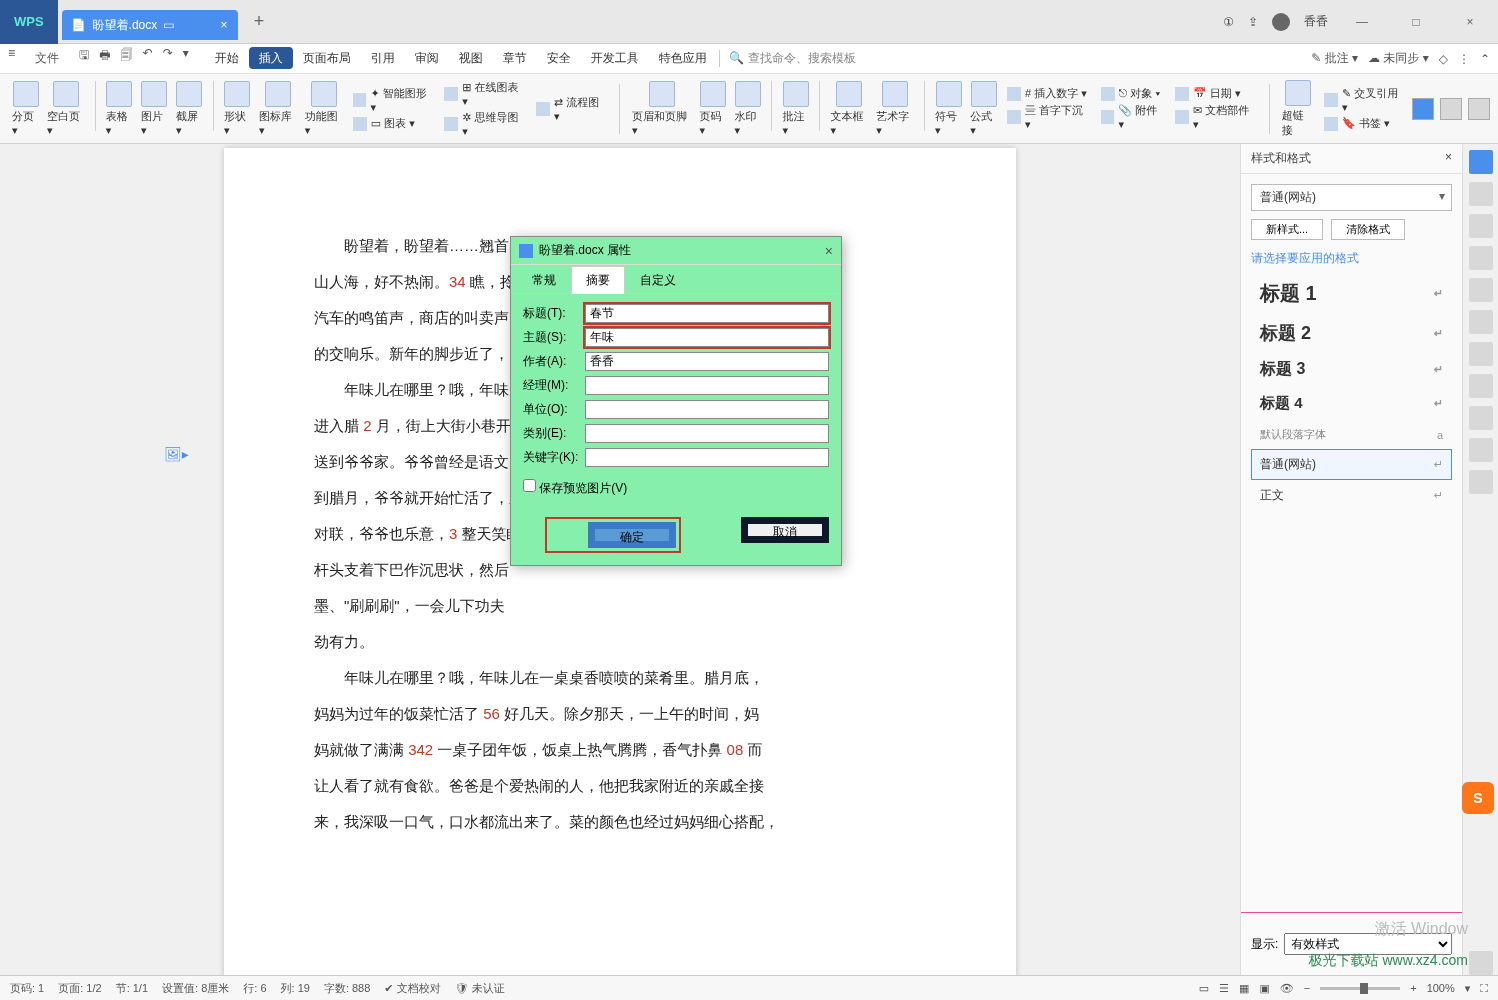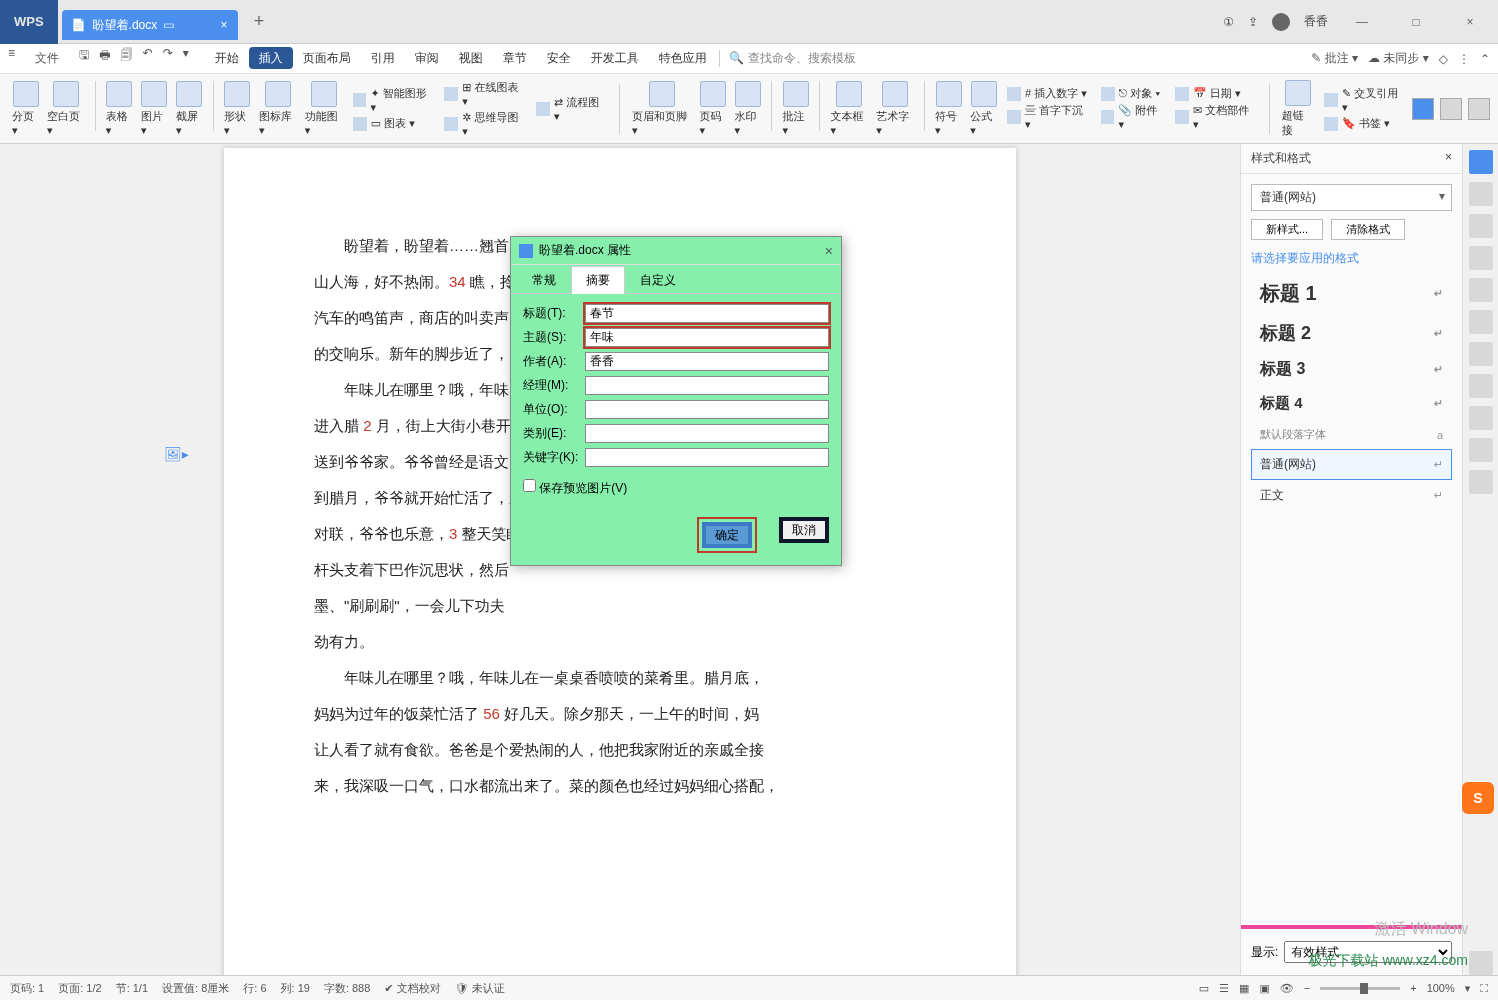--- a/index.html
+++ b/index.html
@@ -1,19 +1,19 @@
 <!DOCTYPE html>
 <html><head>
 <meta charset="utf-8">
 <style>
 * { margin: 0; padding: 0; box-sizing: border-box; font-family: "Microsoft YaHei", sans-serif; }
 body { width: 1498px; height: 1000px; overflow: hidden; background: #f0f0f0; position: relative; }
 
 .titlebar { height: 44px; background: #e8e8e8; display: flex; align-items: center; border-bottom: 1px solid #ccc; }
-.wps-logo { background: #2b5797; color: #e5e5e5; height: 44px; padding: 0 14px; display: flex; align-items: center; font-size: 13px; font-weight: bold; }
+.wps-logo { background: #2b5797; color: #5eead4; height: 44px; padding: 0 14px; display: flex; align-items: center; font-size: 13px; font-weight: bold; }
 .tab-doc { background: #4a8fed; color: #fff; height: 30px; margin: 7px 0 0 4px; padding: 0 10px; display: flex; align-items: center; font-size: 12px; border-radius: 4px 4px 0 0; gap: 6px; }
 .tab-doc .close-x { margin-left: 40px; cursor: pointer; }
 .tab-add { margin-left: 8px; font-size: 18px; color: #666; cursor: pointer; padding: 4px 8px; }
 .titlebar-right { margin-left: auto; display: flex; align-items: center; gap: 14px; padding-right: 8px; color: #444; font-size: 12px; }
 .win-ctrl { width: 40px; height: 30px; display: flex; align-items: center; justify-content: center; color: #666; }
 .avatar { width: 18px; height: 18px; border-radius: 50%; background: #666; }
 
 .menubar { height: 30px; background: #fff; display: flex; align-items: center; padding: 0 8px; font-size: 12px; color: #333; border-bottom: 1px solid #e0e0e0; gap: 2px; }
 .menu-qat { display: flex; gap: 10px; margin-right: 14px; color: #555; }
 .menu-item { padding: 4px 10px; cursor: pointer; }
@@ -45,21 +45,21 @@
 .style-btn { border: 1px solid #bbb; background: #fff; padding: 2px 14px; font-size: 11px; cursor: pointer; }
 .style-hint { color: #4a8fed; margin-bottom: 6px; }
 .style-item { padding: 6px 8px; border: 1px solid transparent; display: flex; justify-content: space-between; align-items: center; cursor: pointer; font-family: SimHei, sans-serif; }
 .style-item.h1 { font-size: 20px; font-weight: bold; }
 .style-item.h2 { font-size: 18px; font-weight: bold; }
 .style-item.h3 { font-size: 16px; font-weight: bold; }
 .style-item.h4 { font-size: 15px; font-weight: bold; }
 .style-item.paramark { color: #888; font-size: 11px; }
 .style-item.sel { border: 1px solid #4a8fed; background: #f0f6ff; }
 .style-item .ret { color: #999; font-size: 11px; }
-.side-bottom { padding: 12px 10px; border-top: 4px solid #ec4899; font-size: 12px; display: flex; gap: 6px; align-items: center; }
+.side-bottom { padding: 20px 10px; border-top: 1px solid #ec4899; font-size: 12px; display: flex; gap: 6px; align-items: center; }
 .side-bottom select { flex: 1; font-size: 12px; padding: 2px; }
 
 .side-tools { width: 36px; background: #f0f0f0; border-left: 1px solid #ddd; display: flex; flex-direction: column; align-items: center; padding-top: 6px; gap: 8px; }
 .side-tool { width: 24px; height: 24px; background: #d8d8d8; border-radius: 2px; cursor: pointer; }
 .side-tool.active { background: #4a8fed; }
 
 .statusbar { position: absolute; bottom: 0; left: 0; right: 0; height: 25px; background: #f7f7f7; border-top: 1px solid #ccc; display: flex; align-items: center; font-size: 11px; color: #555; padding: 0 10px; gap: 14px; }
 .statusbar .right { margin-left: auto; display: flex; align-items: center; gap: 10px; }
 .zoom-slider { width: 80px; height: 3px; background: #bbb; position: relative; }
 .zoom-slider::after { content: ''; position: absolute; left: 40px; top: -4px; width: 8px; height: 11px; background: #666; }
@@ -72,21 +72,21 @@
 .dlg-tab { padding: 5px 14px; cursor: pointer; border: 1px solid transparent; border-bottom: none; position: relative; top: 1px; }
 .dlg-tab.active { border-color: #ccc; background: #fff; }
 .dlg-body { padding: 10px 12px 6px 12px; }
 .dlg-row { display: flex; align-items: center; margin-bottom: 5px; }
 .dlg-label { width: 62px; text-align: left; }
 .dlg-input { flex: 1; border: 1px solid #888; height: 19px; padding: 0 4px; font-size: 12px; }
 .dlg-input.hl { outline: 2px solid #c0392b; outline-offset: 0; }
 .dlg-textarea { width: 246px; height: 96px; border: 1px solid #888; resize: none; margin-left: 2px; }
 .dlg-check { margin: 12px 0 14px 0; }
 .dlg-actions { display: flex; justify-content: flex-end; gap: 22px; padding: 0 12px 12px; }
-.dlg-btn { width: 50px; height: 26px; border: 4px solid #0f172a; background: #f0f0f0; cursor: pointer; font-size: 12px; }
+.dlg-btn { width: 88px; height: 26px; border: 7px solid #0f172a; background: #f0f0f0; cursor: pointer; font-size: 12px; margin-left: 38px; }
 .dlg-btn.primary { background: #5b9bd5; border-color: #3b7bc5; outline: 2px solid #c0392b; outline-offset: 3px; }
 .actions-wrap-hl { border: 2px solid #c0392b; display: inline-block; padding: 3px; }
 
 .ime-badge { position: absolute; right: 4px; top: 782px; width: 32px; height: 32px; background: #ff7519; border-radius: 6px; color: #fff; display: flex; align-items: center; justify-content: center; font-size: 14px; font-weight: bold; }
 .watermark { position: absolute; right: 30px; bottom: 30px; font-size: 14px; color: #15803d; opacity: .9; pointer-events: none; }
 .activate-win { position: absolute; right: 30px; bottom: 60px; font-size: 16px; color: #bbb; pointer-events: none; }
 
 .ribbon-right-tools { margin-left: auto; display: flex; gap: 6px; }
 .rb-mode { width: 22px; height: 22px; background: #d8d8d8; border: 1px solid #aaa; cursor: pointer; }
 .rb-mode.active { background: #4a8fed; }
@@ -304,20 +304,21 @@
       <p><span>年味儿在哪里？哦，年味儿</span></p>
       <p style="text-indent:0"><span>进入腊 </span><span class="red">2</span><span> 月，街上大街小巷开</span></p>
       <p style="text-indent:0"><span>送到爷爷家。爷爷曾经是语文</span></p>
       <p style="text-indent:0"><span>到腊月，爷爷就开始忙活了，亲</span></p>
       <p style="text-indent:0"><span>对联，爷爷也乐意，</span><span class="red">3</span><span> 整天笑眯</span></p>
       <p style="text-indent:0"><span>杆头支着下巴作沉思状，然后</span></p>
       <p style="text-indent:0"><span>墨、"刷刷刷"，一会儿下功夫</span></p>
       <p style="text-indent:0"><span>劲有力。</span></p>
       <p><span>年味儿在哪里？哦，年味儿在一桌桌香喷喷的菜肴里。腊月底，</span></p>
       <p style="text-indent:0"><span>妈妈为过年的饭菜忙活了 </span><span class="red">56</span><span> 好几天。除夕那天，一上午的时间，妈</span></p>
+      <p style="text-indent:0"><span>妈就做了满满 </span><span class="red">342</span><span> 一桌子团年饭，饭桌上热气腾腾，香气扑鼻 </span><span class="red">08</span><span> 而</span></p>
       <p style="text-indent:0"><span>让人看了就有食欲。爸爸是个爱热闹的人，他把我家附近的亲戚全接</span></p>
       <p style="text-indent:0"><span>来，我深吸一口气，口水都流出来了。菜的颜色也经过妈妈细心搭配，</span></p>
     </div>
   </div>
 
   <div class="side-panel">
     <div class="side-header">
       <span>样式和格式</span>
       <span>×</span>
     </div>

